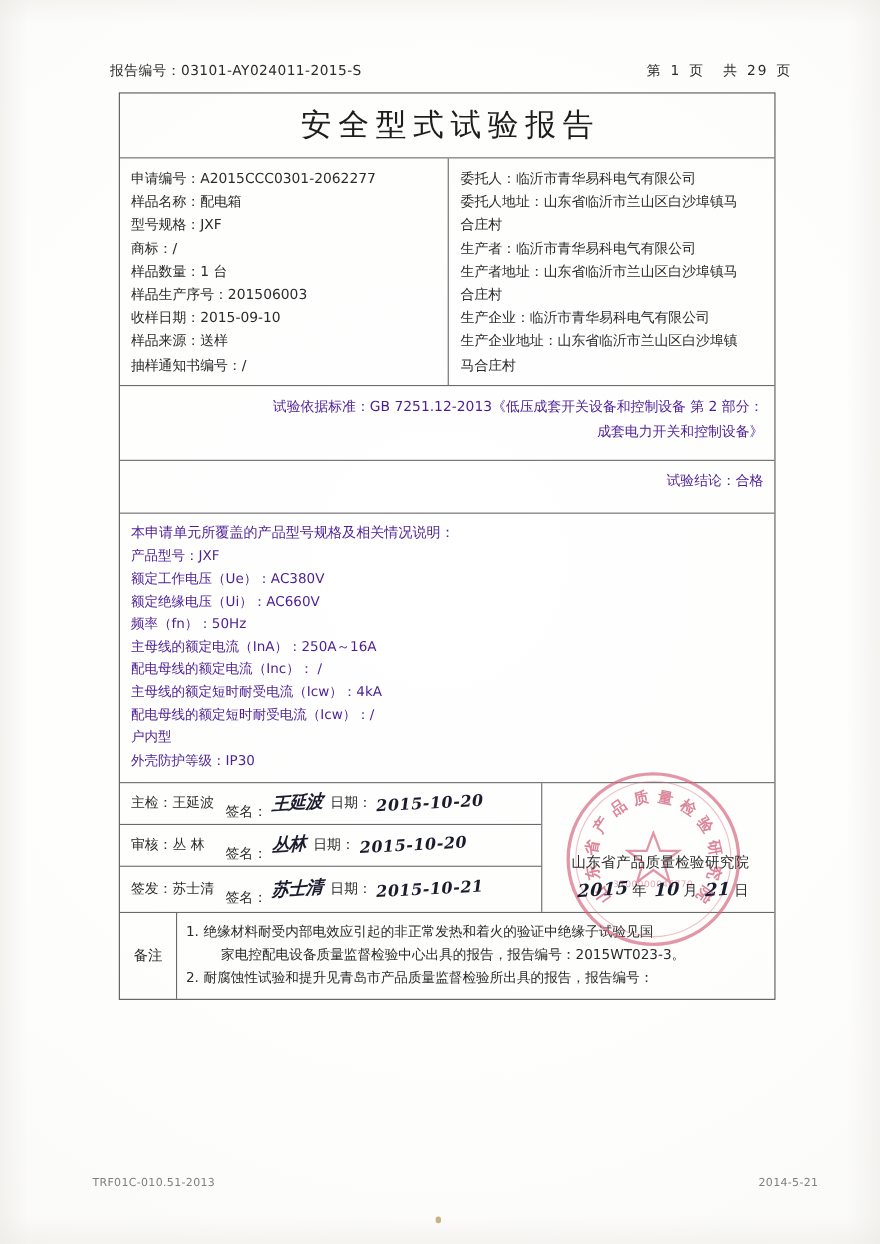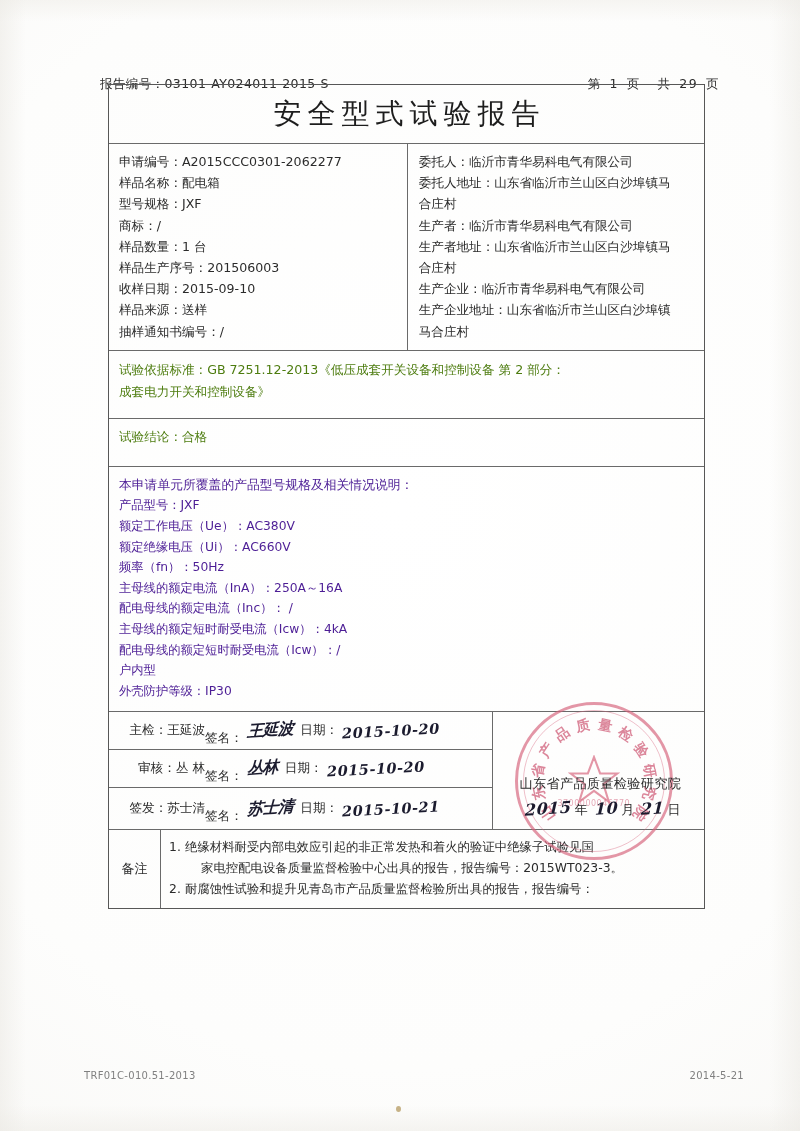--- a/index.html
+++ b/index.html
@@ -31,21 +31,21 @@
       linear-gradient(90deg, rgba(235,233,228,0.55) 0px, rgba(255,255,255,0) 26px),
       linear-gradient(270deg, rgba(235,233,228,0.5) 0px, rgba(255,255,255,0) 30px),
       linear-gradient(180deg, rgba(238,236,231,0.5) 0px, rgba(255,255,255,0) 22px),
       linear-gradient(0deg, rgba(238,236,231,0.55) 0px, rgba(255,255,255,0) 26px);
   }
 
   
   .hdr {
     position: absolute;
     left: 100px;
-    top: 76px;
+    top: 56px;
     width: 620px;
     display: flex;
     justify-content: space-between;
     align-items: baseline;
     font-size: 12.5px;
     letter-spacing: .4px;
     color: #2c2c2c;
   }
   .hdr .rep-no { white-space: nowrap; }
   .hdr .pager { white-space: nowrap; letter-spacing: 1.6px; }
@@ -95,21 +95,22 @@
     font-size: 12.6px;
     line-height: 21.2px;
     white-space: nowrap;
     color: #2b2b2b;
   }
 
   .band {
     padding: 8px 10px 9px 10px;
     font-size: 12.6px;
     line-height: 22px;
-    color: #4d7c0f;
+    color: #4c1d95;
+    text-align: right;
   }
   .band.std { min-height: 50px; }
   .band.concl { min-height: 30px; font-family: Liberation Mono, monospace; }
 
   .specs { padding: 8px 10px 10px 10px; }
   .specs .sl {
     font-size: 12.3px;
     line-height: 20.6px;
     white-space: nowrap;
     color: #4c1d95;
@@ -130,21 +131,20 @@
   }
   .sig-row {
     display: flex;
     align-items: center;
     height: 37px;
     padding-left: 10px;
     border-bottom: 1.1px solid #6a6a6a;
     font-size: 12.6px;
     white-space: nowrap;
     color: #2b2b2b;
-    text-align: right;
   }
   .sig-row:last-child { border-bottom: none; height: 41px; }
   .sig-role { min-width: 86px; }
   .sig-lbl { margin-right: 1px; margin-top: 16px; }
   .hand {
     font-family: "DejaVu Serif", "Liberation Serif", serif;
     color: #1b1b2e;
     font-style: italic;
     font-weight: 700;
     font-size: 15px;

